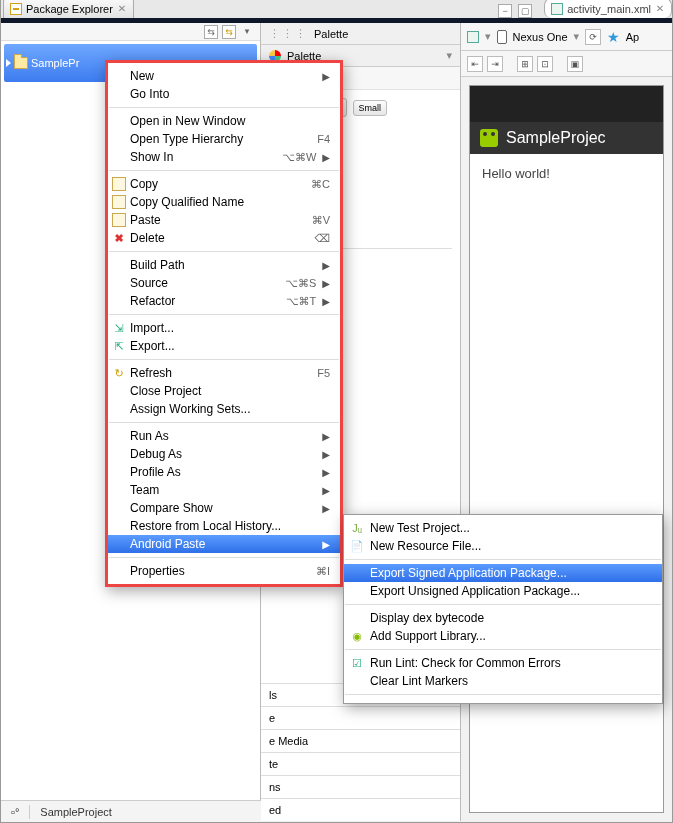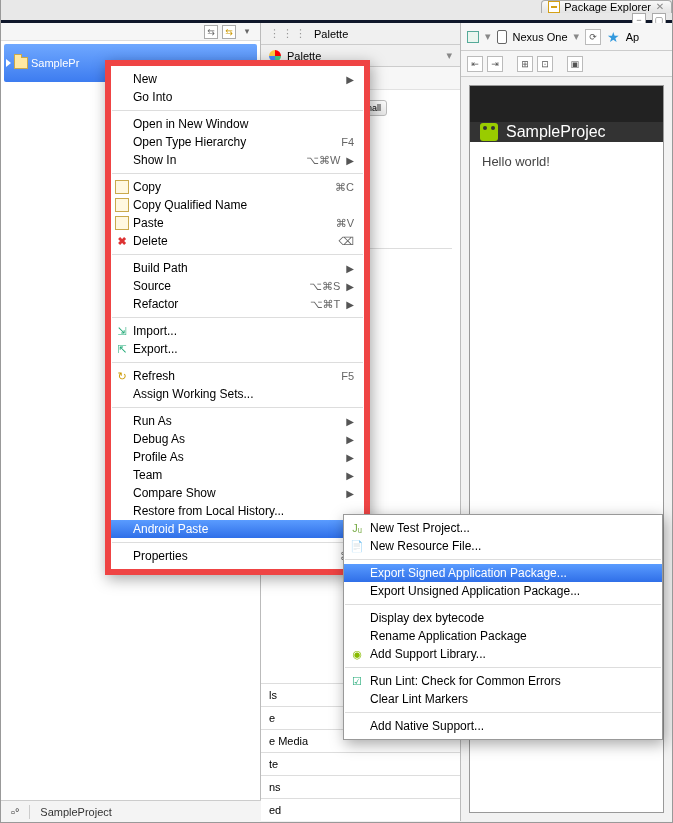--- a/index.html
+++ b/index.html
@@ -8,21 +8,21 @@
     font-size: 11px;
     background: #f0f0f0;
     width: 673px;
     height: 823px;
     overflow: hidden;
     position: relative;
     border: 1px solid #999;
     border-top: none;
   }
   
-  .tab-row { height: 23px; display: flex; align-items: flex-end; padding-left: 2px; background: #e8e8e8; border-bottom: 3px solid #0f172a; flex-direction: column; }
+  .tab-row { height: 23px; display: flex; align-items: flex-end; padding-left: 2px; background: #e8e8e8; border-bottom: 5px solid #0f172a; }
   .view-tab {
     display: inline-flex; align-items: center;
     height: 20px; padding: 0 6px;
     background: linear-gradient(#f9f9f9,#e3e3e3);
     border: 1px solid #aaa; border-bottom: none;
     border-top-left-radius: 4px; border-top-right-radius: 4px;
     font-size: 11px; gap: 4px;
   }
   .view-tab.inactive { background: #ffffff; color:#444;border-radius:7px; }
   .tab-close { width:10px; height:10px; display:inline-block; font-size:10px; color:#888; line-height:10px; text-align:center;}
@@ -62,30 +62,30 @@
   .avatar::after{content:"";position:absolute;left:6px;top:22px;width:26px;height:14px;background:#ccc;border-radius:12px 12px 0 0;}
   .star{color:#ccc;font-size:16px;}
   .pal-cat{ padding:5px 8px; border-top:1px solid #ddd; }
 
   .preview-col { flex:1; background:#f2f2f2; display:flex;flex-direction:column;}
   .preview-toolbar { height:28px; background:#f6f6f6; border-bottom:1px solid #ccc; display:flex;align-items:center;gap:6px;padding:0 6px;}
   .preview-toolbar2 { height:26px; background:#f6f6f6; border-bottom:1px solid #ccc; display:flex;align-items:center;gap:4px;padding:0 6px;}
   .tb-ic{width:16px;height:16px;border:1px solid #bbb;background:#fff;font-size:9px;line-height:14px;text-align:center;color:#555;}
   .device-screen { margin:8px; flex:1; background:#fff; border:1px solid #999; display:flex;flex-direction:column;}
   .statusbar{height:36px;background:#222;}
-  .titlebar{height:20px;background:#333;color:#fff;display:flex;align-items:center;padding:0 10px;gap:8px;font-size:16px;}
+  .titlebar{height:32px;background:#333;color:#fff;display:flex;align-items:center;padding:0 10px;gap:8px;font-size:16px;}
   .android-icon{width:18px;height:18px;background:#9c0;border-radius:3px;position:relative;}
   .android-icon::before{content:"";position:absolute;left:3px;top:3px;width:4px;height:4px;background:#333;border-radius:50%;}
   .android-icon::after{content:"";position:absolute;right:3px;top:3px;width:4px;height:4px;background:#333;border-radius:50%;}
   .screen-body{padding:12px;font-size:13px;color:#444;}
 
   
   .ctx {
-    position:absolute; top:60px; left:104px; width:265px;
-    background:#fff; border:6px solid #ef4444; box-shadow:2px 4px 14px rgba(0,0,0,.35);
+    position:absolute; top:60px; left:104px; width:238px;
+    background:#fff; border:3px solid #ef4444; box-shadow:2px 4px 14px rgba(0,0,0,.35);
     font-size:12px; padding:4px 0; z-index:100;
   }
   .ctx .item{display:flex;align-items:center;padding:2px 10px 2px 22px;height:18px;position:relative;}
   .ctx .item.highlight{background:linear-gradient(#5a9cff,#2f6fe8);color:#fff;}
   .ctx .sep{height:1px;background:#ddd;margin:4px 1px;}
   .ctx .sc{margin-left:auto;color:#666;font-size:11px;}
   .ctx .arrow{margin-left:auto;font-size:10px;color:#555;}
   .ctx .item.highlight .arrow{color:#fff;}
   .ctx .ic{position:absolute;left:4px;width:14px;height:14px;display:flex;align-items:center;justify-content:center;font-size:11px;}
   .ic-copy{border:1px solid #c9a94c;background:#fff8e0;}
@@ -296,20 +296,23 @@
       <span class="ic ic-imp">⇱</span>
       <span>Export...</span>
     </div>
   <div class="sep"></div>
   <div class="item">
       <span class="ic ic-ref">↻</span>
       <span>Refresh</span>
       <span class="sc">F5</span>
     </div>
   <div class="item">
+      <span>Close Project</span>
+    </div>
+  <div class="item">
       <span>Assign Working Sets...</span>
     </div>
   <div class="sep"></div>
   <div class="item">
       <span>Run As</span>
       <span class="arrow">▶</span>
     </div>
   <div class="item">
       <span>Debug As</span>
       <span class="arrow">▶</span>
@@ -354,31 +357,25 @@
       <span>Export Signed Application Package...</span>
     </div>
   <div class="item">
       <span>Export Unsigned Application Package...</span>
     </div>
   <div class="sep"></div>
   <div class="item">
       <span>Display dex bytecode</span>
     </div>
   <div class="item">
-      <span>Rename Application Package</span>
-    </div>
-  <div class="item">
       <span class="ic droid">◉</span>
       <span>Add Support Library...</span>
     </div>
   <div class="sep"></div>
   <div class="item">
       <span class="ic chk">☑</span>
       <span>Run Lint: Check for Common Errors</span>
     </div>
   <div class="item">
       <span>Clear Lint Markers</span>
     </div>
   <div class="sep"></div>
-  <div class="item">
-      <span>Add Native Support...</span>
-    </div>
 </div>
 
 </body></html>

